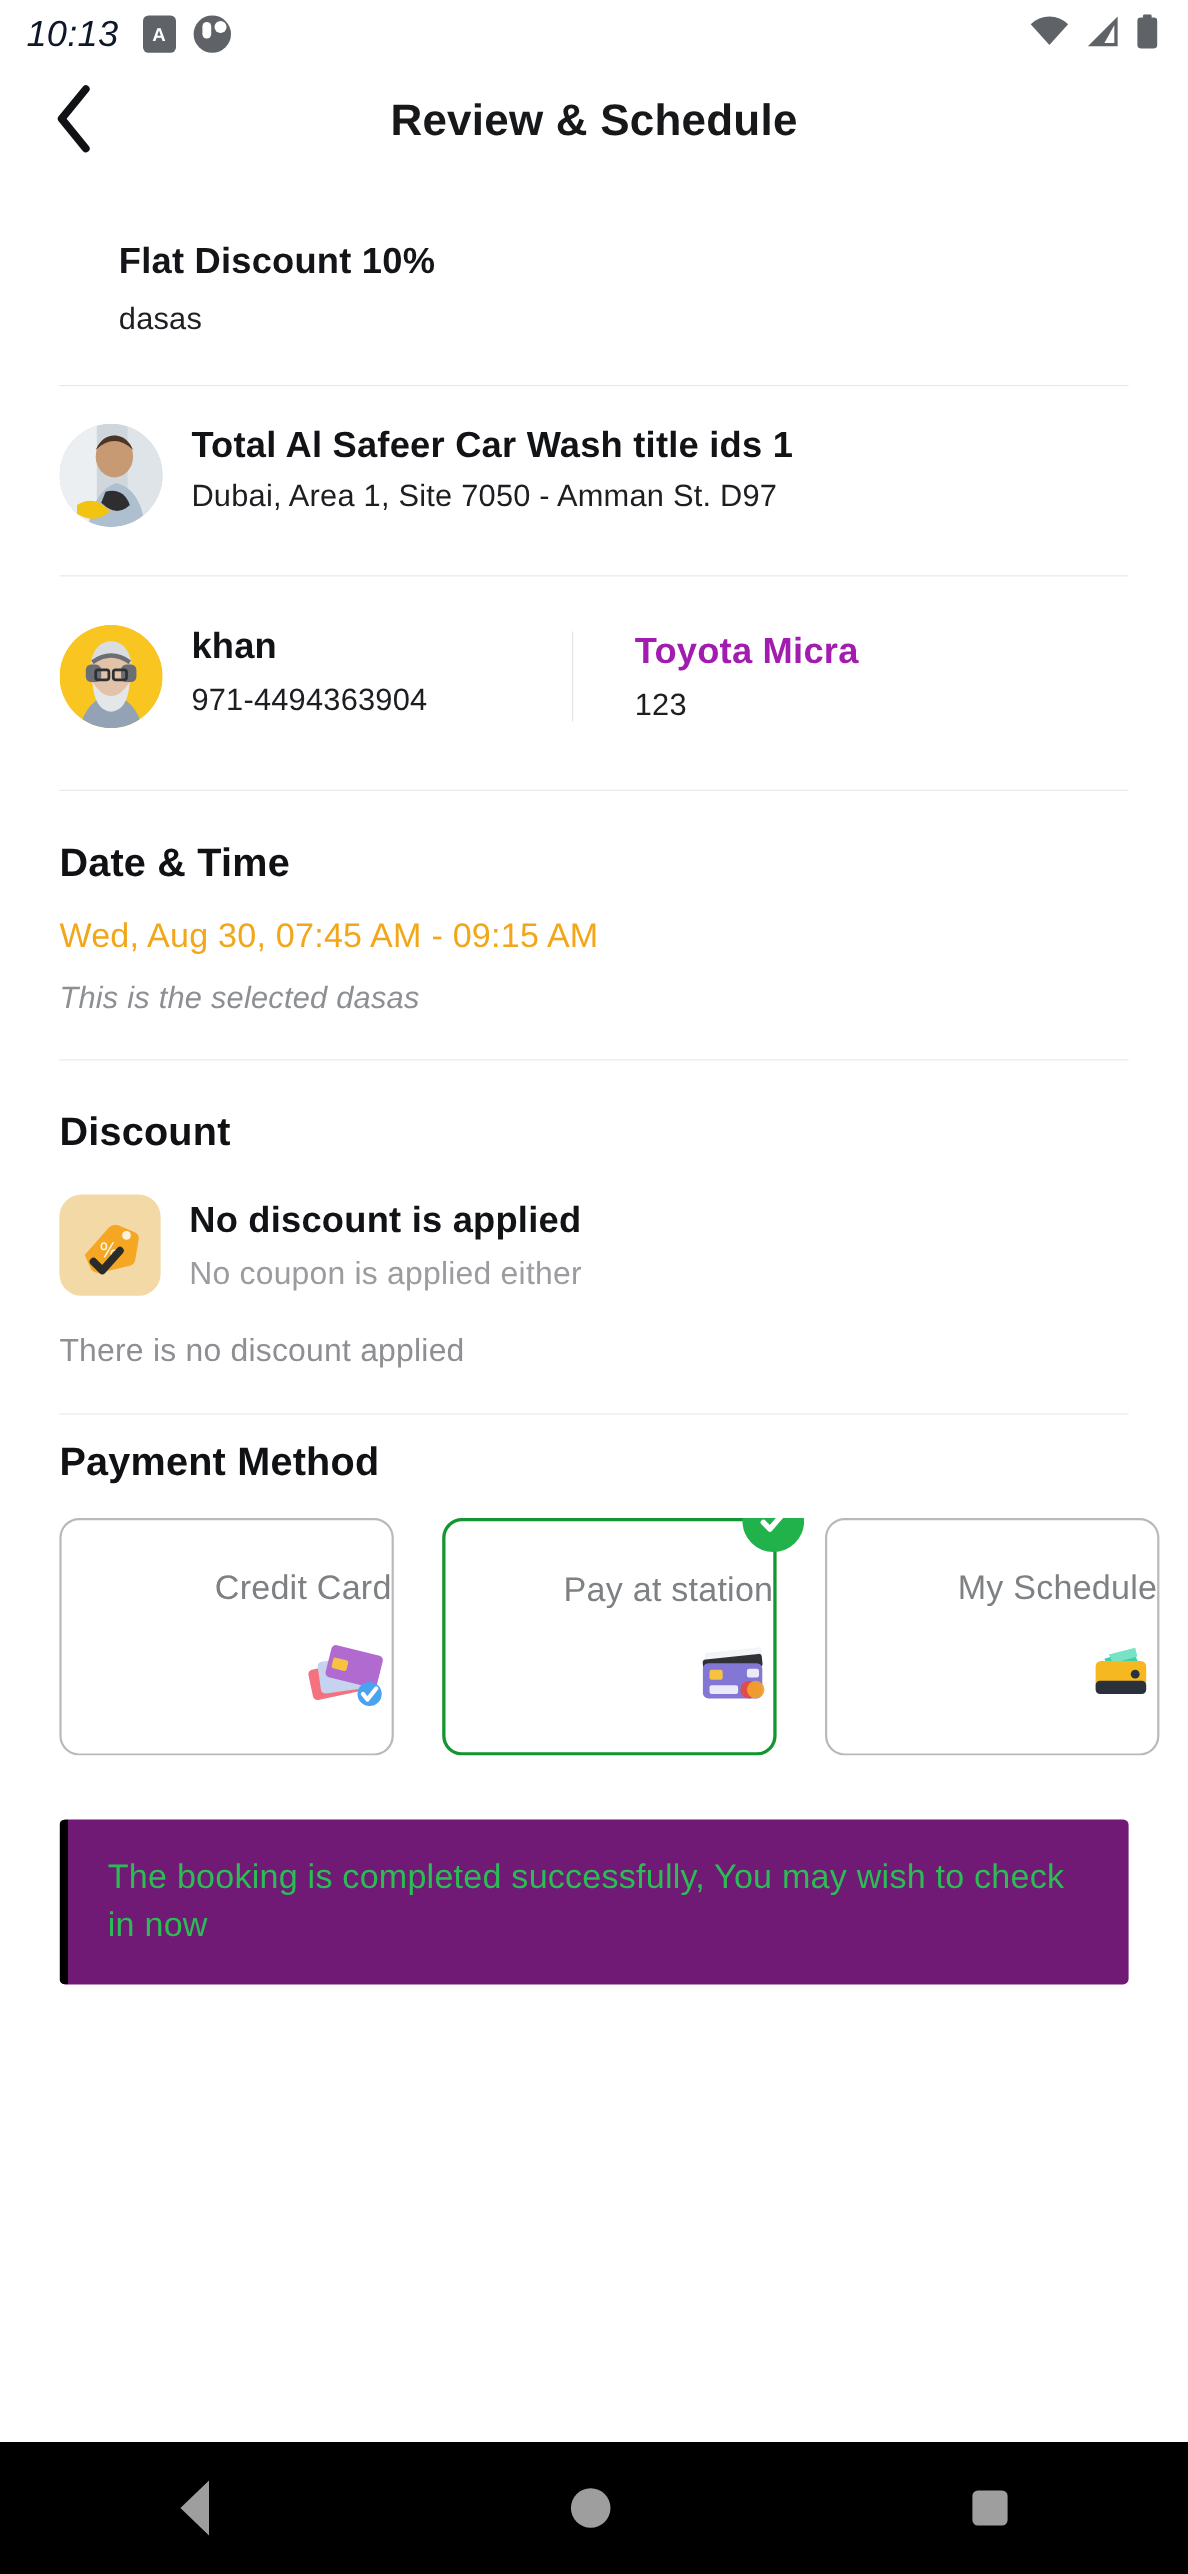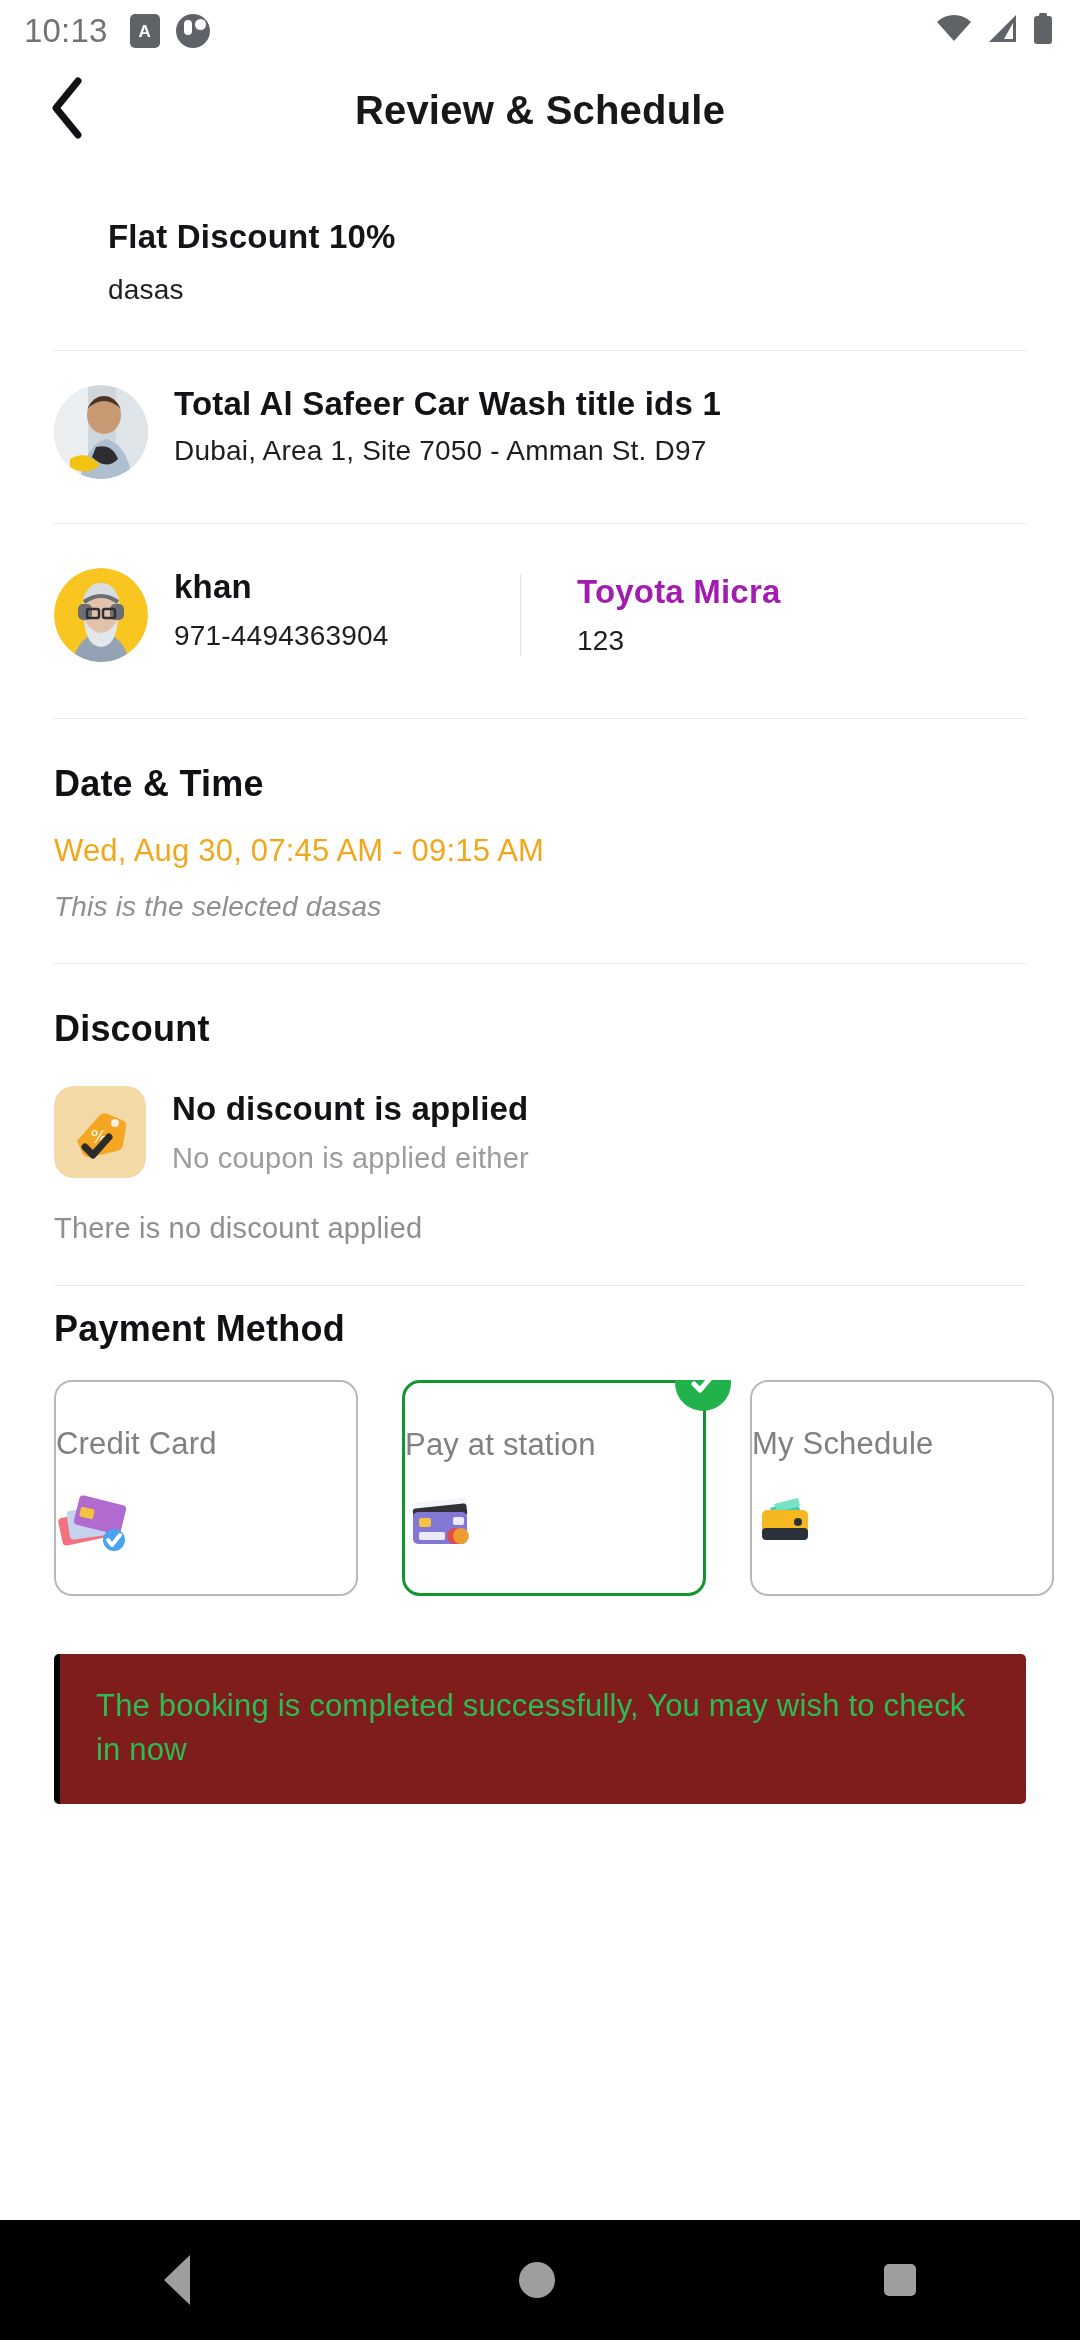--- a/index.html
+++ b/index.html
@@ -12,21 +12,21 @@
   }
   .screen { width:1080px; height:2340px; display:flex; flex-direction:column; background:#fff; }
 
   
   .statusbar {
     height:62px; flex:0 0 62px;
     display:flex; align-items:center;
     padding:0 26px 0 24px;
     color:#5f6368;
   }
-  .sb-time { font-size:33px; letter-spacing:.2px; color:#737373; }
+  .sb-time { font-size:33px; letter-spacing:.2px; color:#0f172a;font-style:italic; }
   .sb-left-icons { display:flex; align-items:center; gap:16px; margin-left:22px; }
   .sb-badge {
     width:30px; height:34px; border-radius:5px; background:#5f6368;
     color:#fff; font-size:17px; font-weight:bold;
     display:flex; align-items:center; justify-content:center; line-height:1;
   }
   .sb-circle {
     width:34px; height:34px; border-radius:50%; background:#5f6368;
     position:relative;
   }
@@ -118,36 +118,36 @@
 
   
   .pay-scroll {
     display:flex; gap:44px; padding:0 54px;
     margin-top:30px; overflow:hidden;
   }
   .pay-card {
     width:304px; flex:0 0 304px; height:216px;
     border:2px solid #b9b9b9; border-radius:18px;
     background:#fff; position:relative;
-    display:flex; flex-direction:column; align-items:flex-start;
+    display:flex; flex-direction:column; align-items:flex-end;
     padding-top:44px;
   }
   .pay-card.selected { border:3px solid #13952f; }
   .pay-label { font-size:31px; color:#7e8184; letter-spacing:.2px; }
   .pay-icon { margin-top:28px; height:62px; display:flex; align-items:center; justify-content:center; }
   .check-badge {
     position:absolute; top:-28px; right:-28px;
     width:56px; height:56px; border-radius:50%;
     background:#22b24c; display:flex; align-items:center; justify-content:center;
   }
 
   
   .banner {
     margin:58px 54px 0 54px;
-    background:#7f1d1d; border-left:6px solid #000000;
+    background:#701a75; border-left:8px solid #000000;
     border-radius:5px; padding:30px 34px 32px 36px;
   }
   .banner-text {
     font-size:31px; color:#2bbd54; line-height:1.42; letter-spacing:.2px;
   }
 
   
   .navbar {
     height:120px; flex:0 0 120px; background:#000000;
     display:flex; align-items:center; justify-content:space-around;

